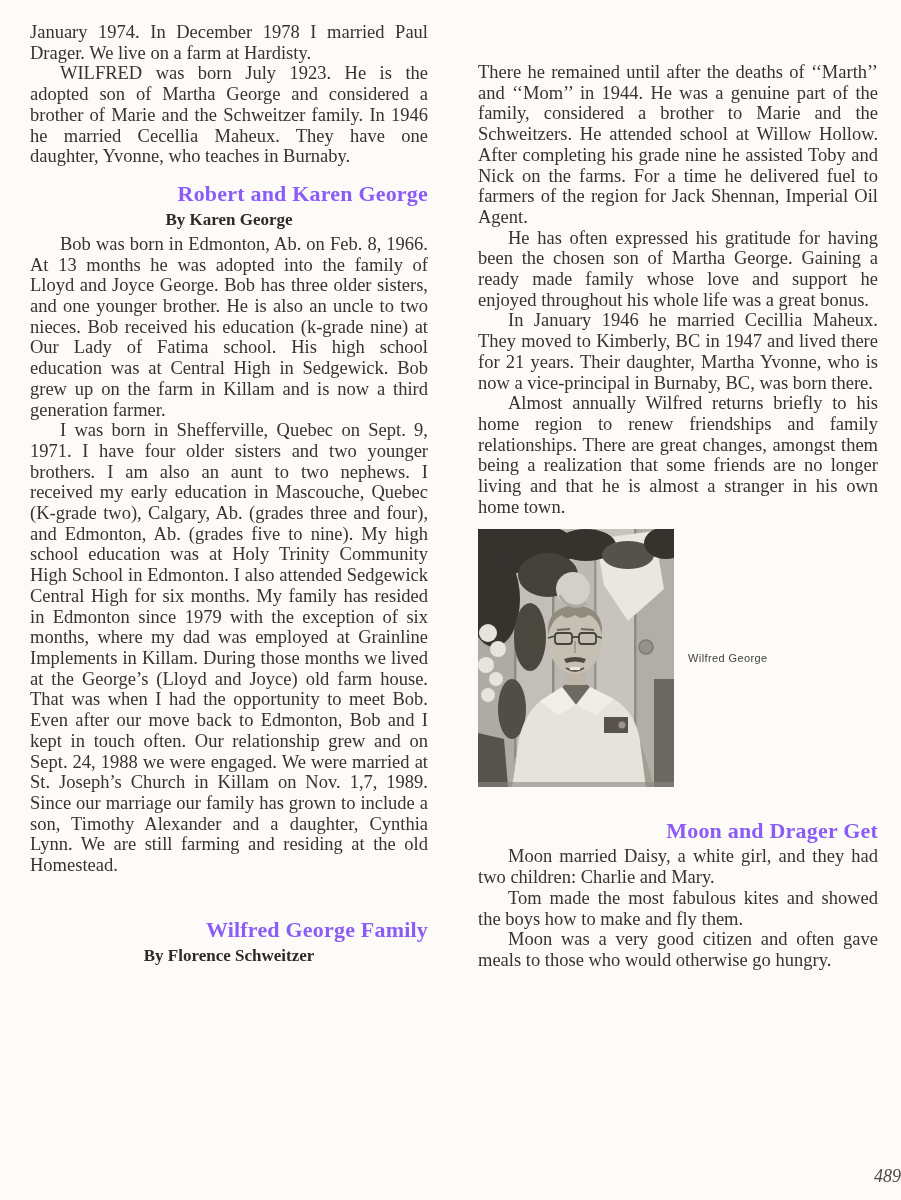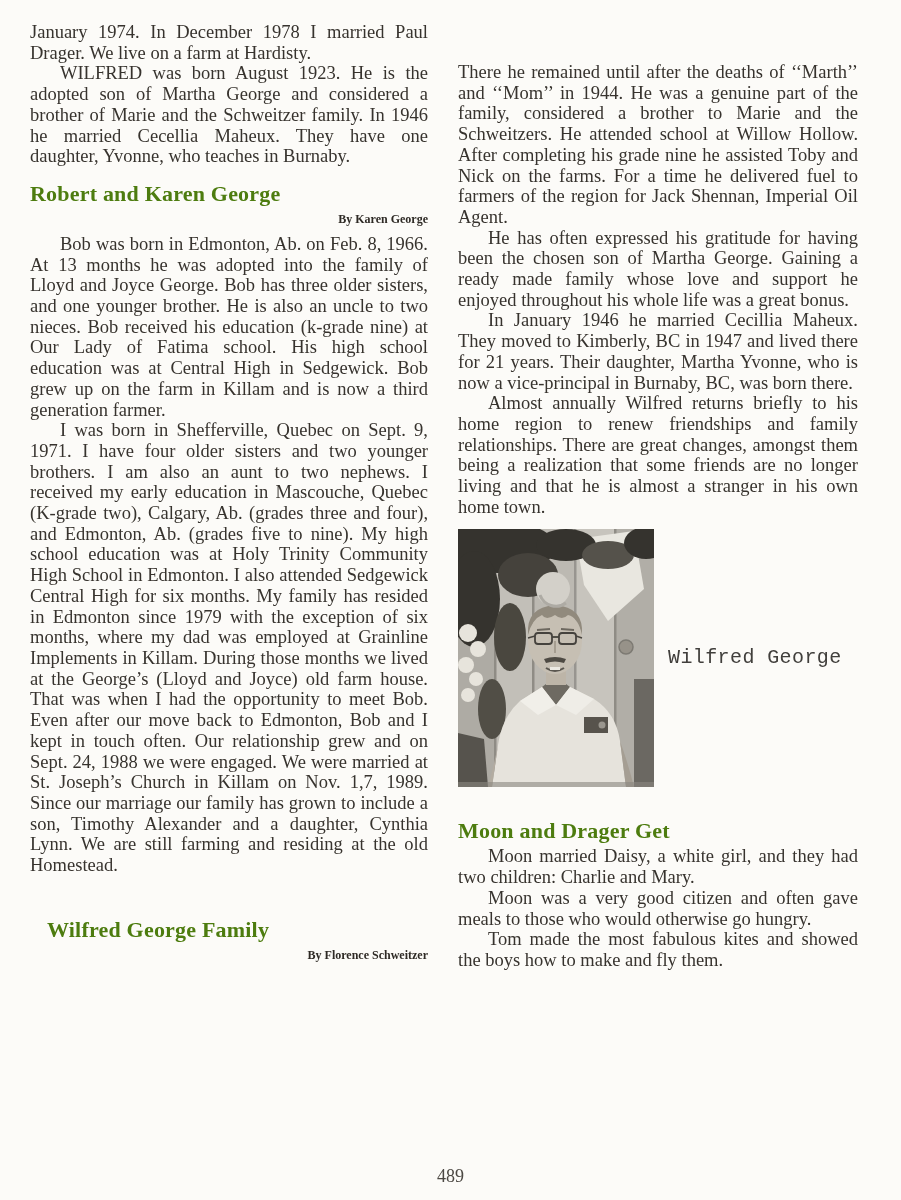--- a/index.html
+++ b/index.html
@@ -6,58 +6,58 @@
   .page{
     position:relative;
     width:901px;height:1200px;
     background:#fcfbf8;
     overflow:hidden;
     font-family:"Liberation Serif", serif;
     color:#37332e;
   }
   .columns{
     position:absolute;top:22px;left:30px;
-    display:flex;gap:30px;
+    display:flex;gap:50px;
   }
   .col{width:398px;font-size:18.5px;line-height:20.7px;text-align:justify;hyphens:none;}
   .col.right{width:400px;margin-top:40px;}
   p.body{margin:0;text-indent:30px;}
   p.body.cont{text-indent:0;}
   h2.sect{
     font-size:22px;line-height:24px;font-weight:bold;
-    margin:15px 0 3px;color:#4d7c0f;text-align:left;letter-spacing:0.2px;
+    margin:15px 0 3px;color:#8b5cf6;text-align:right;letter-spacing:0.2px;
   }
   h3.byline{
-    font-size:12px;line-height:21px;font-weight:bold;
-    margin:0 0 4px;color:#2e2a25;text-align:right;
+    font-size:17px;line-height:21px;font-weight:bold;
+    margin:0 0 4px;color:#2e2a25;text-align:center;
   }
   h2.gap-large{margin-top:42px;margin-left:17px;}
   h2.after-photo{margin-top:32px;}
   figure.photo{
     margin:12px 0 0;display:flex;gap:14px;align-items:center;
   }
   figure.photo svg{display:block;flex:0 0 auto;}
   figcaption{
-    font-family:Liberation Mono, monospace;
-    font-size:20px;color:#413f3c;letter-spacing:0.4px;white-space:nowrap;
+    font-family:Liberation Sans, sans-serif;
+    font-size:11px;color:#413f3c;letter-spacing:0.4px;white-space:nowrap;
   }
   .pageno{
     position:absolute;top:1166px;left:0;width:901px;
-    text-align:center;font-size:18px;color:#4c4843;
+    text-align:right;font-size:18px;color:#4c4843;font-style:italic;
   }
 </style>
 </head>
 <body>
 
 <div class="page">
   <div class="columns">
 
     <div class="col left">
       <p class="body cont">January 1974. In December 1978 I married Paul Drager. We live on a farm at Hardisty.</p>
-      <p class="body">WILFRED was born August 1923. He is the adopted son of Martha George and considered a brother of Marie and the Schweitzer family. In 1946 he married Cecellia Maheux. They have one daughter, Yvonne, who teaches in Burnaby.</p>
+      <p class="body">WILFRED was born July 1923. He is the adopted son of Martha George and considered a brother of Marie and the Schweitzer family. In 1946 he married Cecellia Maheux. They have one daughter, Yvonne, who teaches in Burnaby.</p>
 
       <h2 class="sect">Robert and Karen George</h2>
       <h3 class="byline">By Karen George</h3>
       <p class="body">Bob was born in Edmonton, Ab. on Feb. 8, 1966. At 13 months he was adopted into the family of Lloyd and Joyce George. Bob has three older sisters, and one younger brother. He is also an uncle to two nieces. Bob received his education (k-grade nine) at Our Lady of Fatima school. His high school education was at Central High in Sedgewick. Bob grew up on the farm in Killam and is now a third generation farmer.</p>
       <p class="body">I was born in Shefferville, Quebec on Sept. 9, 1971. I have four older sisters and two younger brothers. I am also an aunt to two nephews. I received my early education in Mascouche, Quebec (K-grade two), Calgary, Ab. (grades three and four), and Edmonton, Ab. (grades five to nine). My high school education was at Holy Trinity Community High School in Edmonton. I also attended Sedgewick Central High for six months. My family has resided in Edmonton since 1979 with the exception of six months, where my dad was employed at Grainline Implements in Killam. During those months we lived at the George’s (Lloyd and Joyce) old farm house. That was when I had the opportunity to meet Bob. Even after our move back to Edmonton, Bob and I kept in touch often. Our relationship grew and on Sept. 24, 1988 we were engaged. We were married at St. Joseph’s Church in Killam on Nov. 1,7, 1989. Since our marriage our family has grown to include a son, Timothy Alexander and a daughter, Cynthia Lynn. We are still farming and residing at the old Homestead.</p>
 
       <h2 class="sect gap-large">Wilfred George Family</h2>
       <h3 class="byline">By Florence Schweitzer</h3>
     </div>
 
@@ -143,19 +143,19 @@
 
           <path d="M176,150 L196,150 L196,258 L176,258 Z" fill="#6b6862"></path>
           <path d="M0,204 L26,210 L30,258 L0,258 Z" fill="#56534d"></path>
           <rect x="0" y="253" width="196" height="5" fill="#8a8781" opacity="0.6"></rect>
         </svg>
         <figcaption>Wilfred George</figcaption>
       </figure>
 
       <h2 class="sect after-photo">Moon and Drager Get</h2>
       <p class="body">Moon married Daisy, a white girl, and they had two children: Charlie and Mary.</p>
+      <p class="body">Tom made the most fabulous kites and showed the boys how to make and fly them.</p>
       <p class="body">Moon was a very good citizen and often gave meals to those who would otherwise go hungry.</p>
-      <p class="body">Tom made the most fabulous kites and showed the boys how to make and fly them.</p>
     </div>
   </div>
 
   <div class="pageno">489</div>
 </div>
 
 </body></html>

